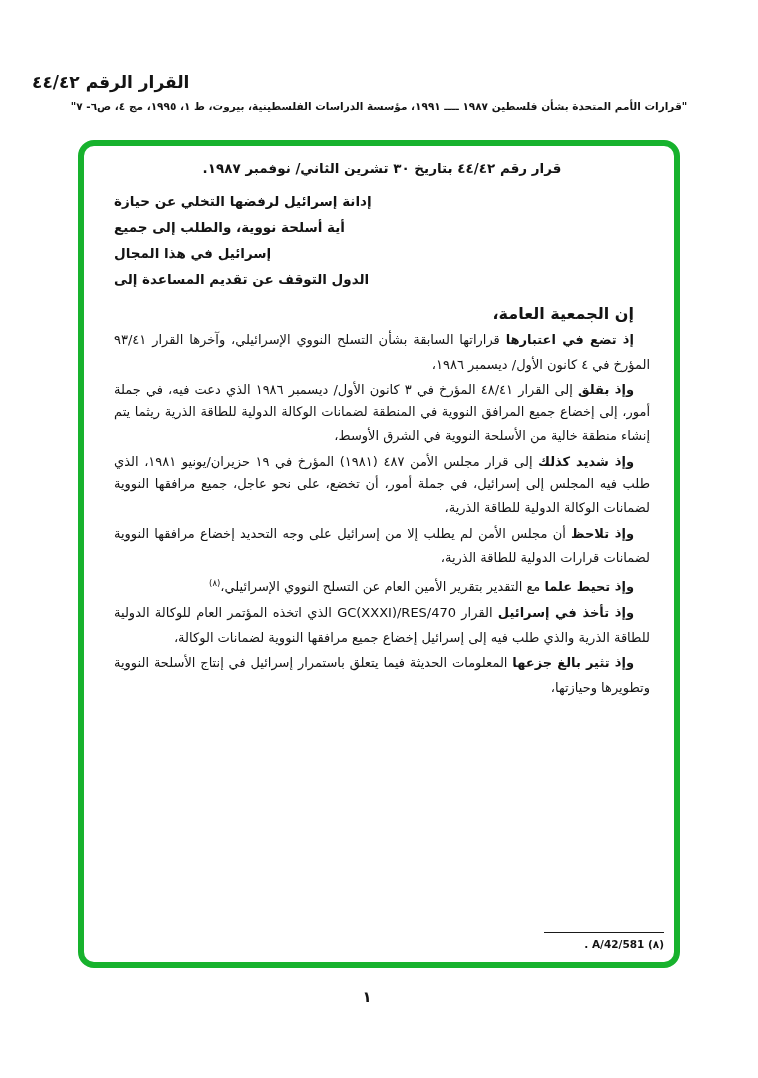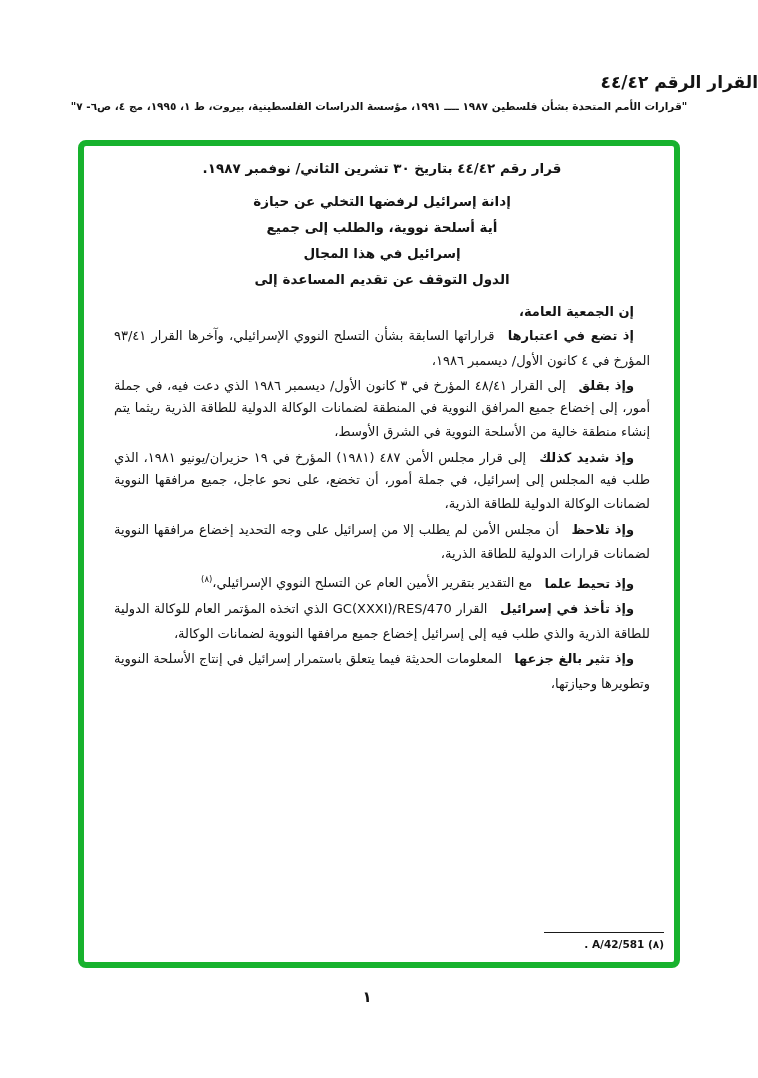--- a/index.html
+++ b/index.html
@@ -6,47 +6,48 @@
   body {
     width:758px; height:1078px;
     background:#ffffff;
     color:#141414;
     font-family:"DejaVu Sans", sans-serif;
     position:relative;
     overflow:hidden;
   }
   .header-title {
     position:absolute; top:72px; left:0; right:0;
-    text-align:right; font-weight:bold; font-size:17px;
+    text-align:left; font-weight:bold; font-size:17px;
     direction:rtl;
+    padding-left:32px;
   }
   .header-source {
     position:absolute; top:100px; left:0; right:0;
     text-align:center; font-weight:bold; font-size:10.5px;
     direction:rtl; letter-spacing:0.1px;
   }
   .doc-box {
     position:absolute; left:78px; top:140px;
     width:602px; height:828px; box-sizing:border-box;
-    border:6px solid #17b22d; border-radius:8px;
+    border:6px solid #17b22d; border-radius:16px;
     padding:8px 24px 0 30px;
     direction:rtl; overflow:hidden;
   }
   .date-line {
     text-align:center; font-weight:bold; font-size:13.5px;
     margin:6px 0 12px;
   }
-  .res-title { text-align:center; font-weight:bold; font-size:13.5px;
+  .res-title { text-align:left; font-weight:bold; font-size:13.5px;
     line-height:26px; margin:0 0 12px; }
-  .opening { font-weight:bold; font-size:13px; text-indent:16px; margin:6px 0 6px; }
+  .opening { font-weight:bold; font-size:16px; text-indent:16px; margin:6px 0 6px; }
   .para {
     margin:0 0 4px; font-size:13px; line-height:21.5px;
     text-align:justify; text-indent:16px;
   }
-  .para b { font-weight:bold;margin-left:8px; }
+  .para b { font-weight:bold; }
   .para sup { font-size:8.5px; }
   .footnote { position:absolute; right:10px; bottom:12px; width:132px; }
   .footnote-rule { border-top:1.5px solid #1a1a1a; width:120px; margin:0 0 5px auto; }
   .footnote-text { font-size:10.5px; direction:rtl; text-align:right; font-weight:bold; }
   .page-number {
     position:absolute; top:988px; left:0; right:24px;
     text-align:center; font-weight:bold; font-size:15px;
   }
 </style>
 </head>

